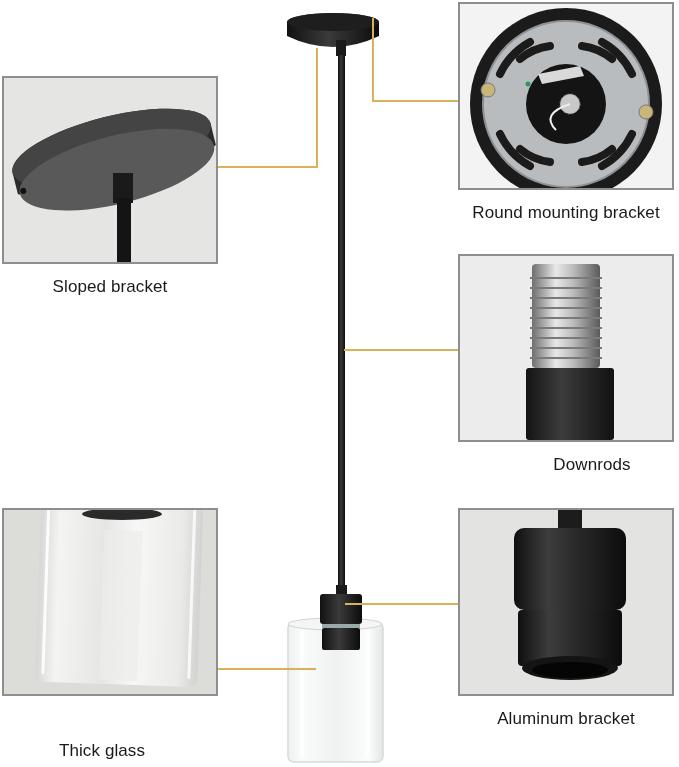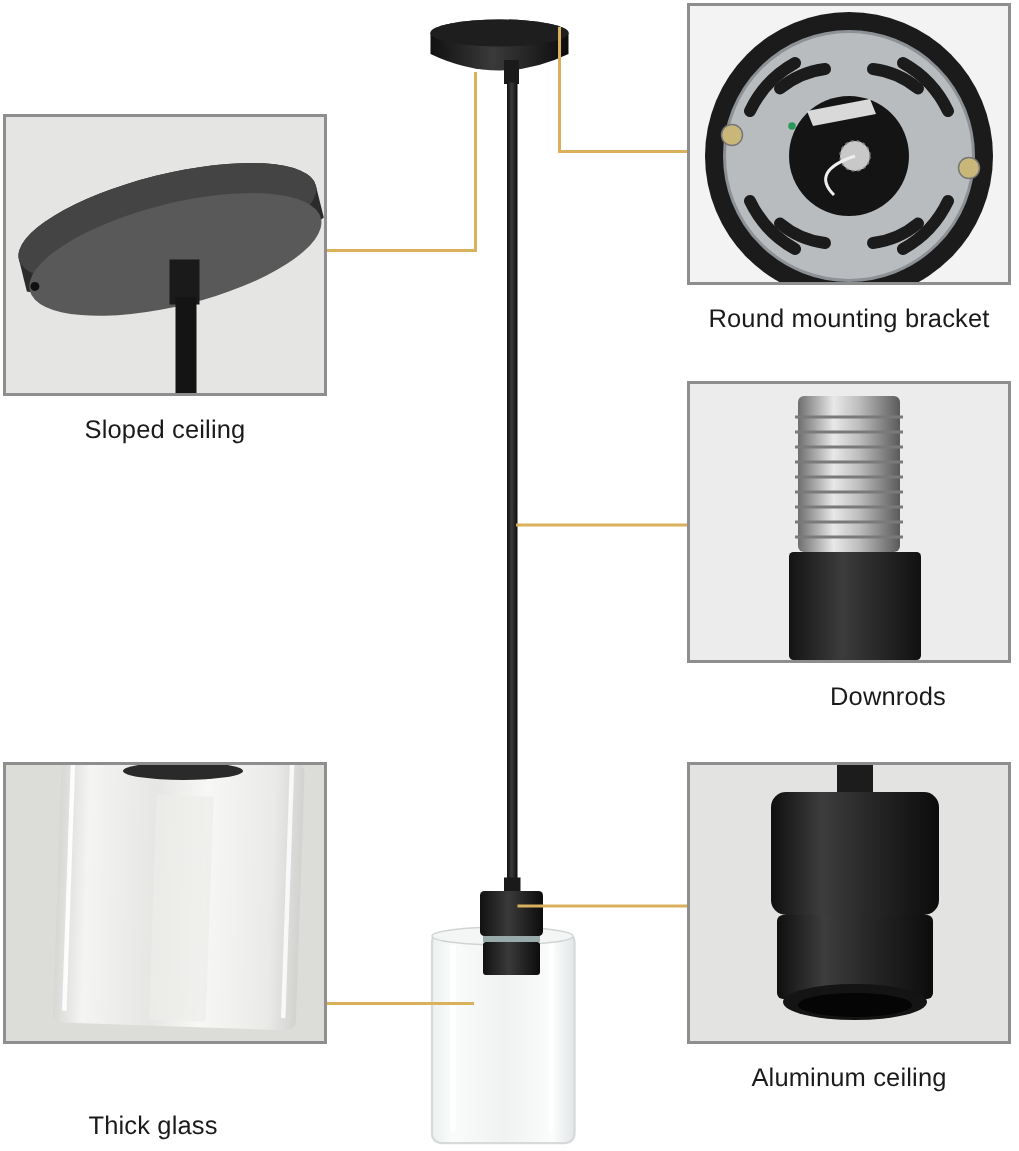--- a/index.html
+++ b/index.html
@@ -83,21 +83,21 @@
       <ellipse cx="110" cy="70" rx="102" ry="32" fill="#3a3a3a"></ellipse>
       <path d="M8 70 L8 92 Q110 140 212 92 L212 70 Z" fill="#2b2b2b"></path>
       <ellipse cx="110" cy="70" rx="102" ry="32" fill="#444"></ellipse>
       <ellipse cx="110" cy="92" rx="100" ry="34" fill="#595959"></ellipse>
       <circle cx="14" cy="90" r="3" fill="#111"></circle>
     </g>
     <rect x="109" y="95" width="20" height="30" fill="#1a1a1a"></rect>
     <rect x="113" y="120" width="14" height="70" fill="#141414"></rect>
   </svg>
 </div>
-<div class="caption" style="left:2px;top:277px;width:216px;">Sloped ceiling</div>
+<div class="caption" style="left:2px;top:277px;width:216px;">Sloped bracket</div>
 
 <div class="panel" style="left:458px;top:2px;width:216px;height:188px;background:#f2f2f2;">
   <svg width="212" height="184" viewBox="0 0 212 184">
     <rect width="212" height="184" fill="#f3f3f3"></rect>
     <circle cx="106" cy="100" r="96" fill="#1b1b1b"></circle>
     <circle cx="106" cy="100" r="83" fill="#b9bcbf"></circle>
     <circle cx="106" cy="100" r="83" fill="none" stroke="#8d9195" stroke-width="2"></circle>
     <g stroke="#1b1b1b" stroke-width="8" stroke-linecap="round" fill="none">
       <path d="M40 70 A72 72 0 0 1 70 38"></path>
       <path d="M142 38 A72 72 0 0 1 172 70"></path>
@@ -187,13 +187,13 @@
       </linearGradient>
     </defs>
     <rect width="212" height="184" fill="#e3e3e1"></rect>
     <rect x="98" y="0" width="24" height="20" fill="#1c1c1c"></rect>
     <rect x="54" y="18" width="112" height="82" rx="10" fill="url(#al)"></rect>
     <rect x="58" y="100" width="104" height="56" rx="4" fill="url(#al)"></rect>
     <ellipse cx="110" cy="158" rx="48" ry="12" fill="#141414"></ellipse>
     <ellipse cx="110" cy="160" rx="38" ry="8" fill="#050505"></ellipse>
   </svg>
 </div>
-<div class="caption" style="left:458px;top:709px;width:216px;">Aluminum ceiling</div>
+<div class="caption" style="left:458px;top:709px;width:216px;">Aluminum bracket</div>
 
 </body></html>

